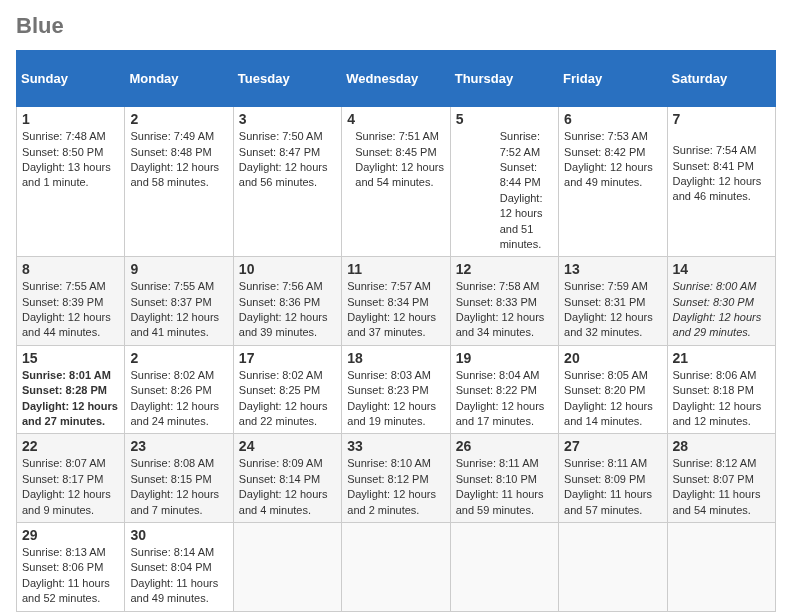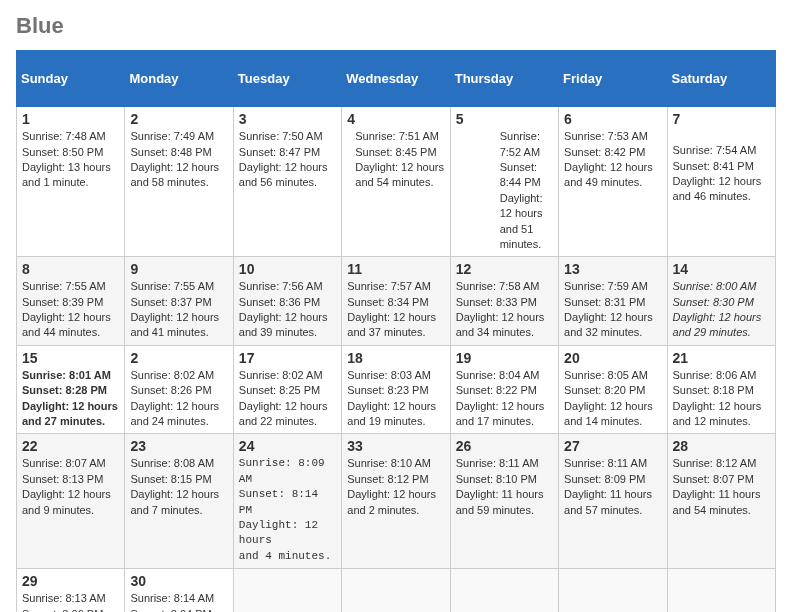--- a/index.html
+++ b/index.html
@@ -251,34 +251,34 @@
           <div class="day-info" style="white-space: pre-line;">Sunrise: 8:06 AM
 Sunset: 8:18 PM
 Daylight: 12 hours
 and 12 minutes.</div>
         </td>
       </tr>
       <tr>
         <td>
           <span class="day-number">22</span>
           <div class="day-info" style="white-space: pre-line;">Sunrise: 8:07 AM
-Sunset: 8:13 PM
+Sunset: 8:17 PM
 Daylight: 12 hours
 and 9 minutes.</div>
         </td>
         <td>
           <span class="day-number">23</span>
           <div class="day-info" style="white-space: pre-line;">Sunrise: 8:08 AM
 Sunset: 8:15 PM
 Daylight: 12 hours
 and 7 minutes.</div>
         </td>
         <td>
           <span class="day-number">24</span>
-          <div class="day-info" style="white-space: pre-line; font-family: Liberation Mono, monospace;">Sunrise: 8:09 AM
+          <div class="day-info" style="white-space: pre-line;">Sunrise: 8:09 AM
 Sunset: 8:14 PM
 Daylight: 12 hours
 and 4 minutes.</div>
         </td>
         <td>
           <span class="day-number">33</span>
           <div class="day-info" style="white-space: pre-line;">Sunrise: 8:10 AM
 Sunset: 8:12 PM
 Daylight: 12 hours
 and 2 minutes.</div>

